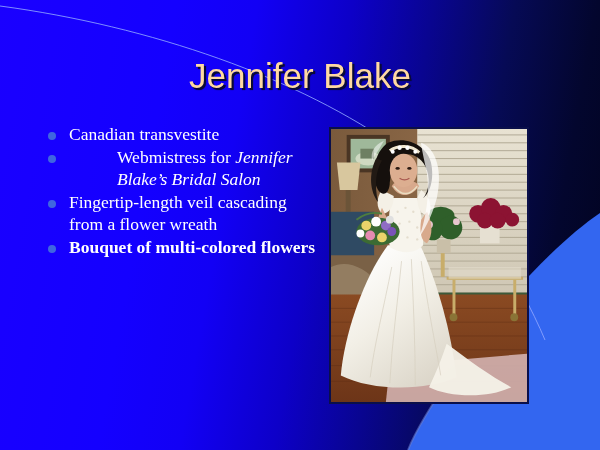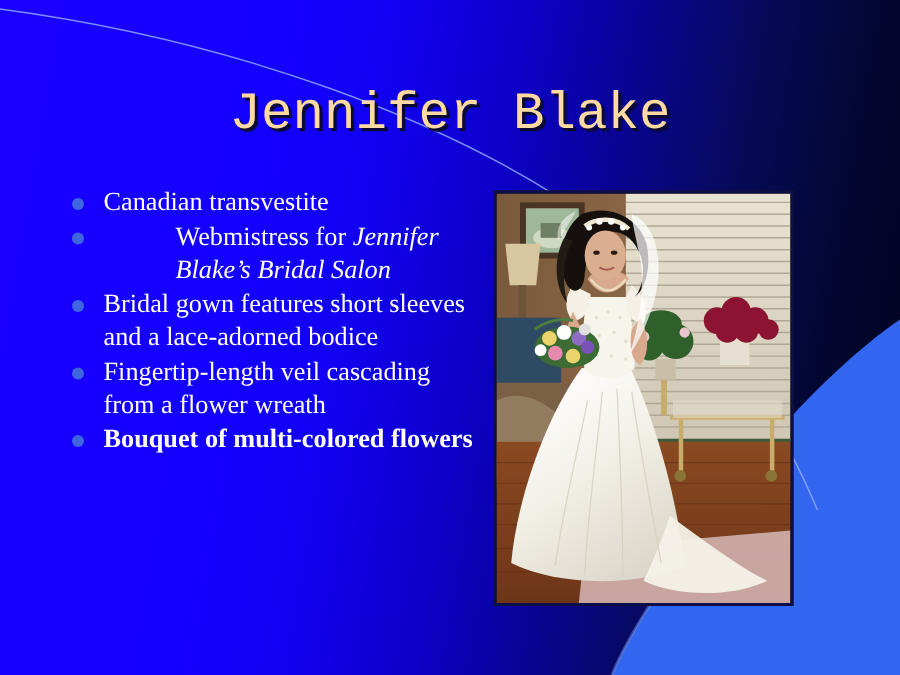--- a/index.html
+++ b/index.html
@@ -40,21 +40,21 @@
     width: 600px; height: 450px;
     pointer-events: none;
   }
 
   #title {
     position: absolute;
     left: 0;
     top: 56px;
     width: 600px;
     text-align: center;
-    font-family: Liberation Mono, monospace;
+    font-family: Liberation Sans, sans-serif;
     font-size: 35px;
     font-weight: normal;
     letter-spacing: 0px;
     color: #ffd9a2;
     text-shadow: 2px 2px 0 #0a0a35, 2px 2px 1px #0a0a35;
     white-space: nowrap;
   }
 
   #bullets {
     position: absolute;
@@ -127,24 +127,20 @@
     <div class="bullet-row">
       <span class="bullet-dot" style="background: rgb(63, 102, 224);"></span>
       <span class="bullet-text" style="color: rgb(255, 255, 255);"><span>Canadian transvestite</span></span>
     </div>
 
     <div class="bullet-row">
       <span class="bullet-dot" style="background: rgb(63, 102, 224);"></span>
       <span class="bullet-text" style="color: rgb(255, 255, 255); margin-left: 48px;"><span>Webmistress for </span><span class="it">Jennifer Blake’s Bridal Salon</span></span>
     </div>
 
-    <div class="bullet-row">
-      <span class="bullet-dot" style="background: rgb(63, 102, 224);"></span>
-      <span class="bullet-text" style="color: rgb(255, 255, 255);"><span>Bridal gown features short sleeves and a lace-adorned bodice</span></span>
-    </div>
 
     <div class="bullet-row">
       <span class="bullet-dot" style="background: rgb(63, 102, 224);"></span>
       <span class="bullet-text" style="color: rgb(255, 255, 255);"><span>Fingertip-length veil cascading from a flower wreath</span></span>
     </div>
 
     <div class="bullet-row">
       <span class="bullet-dot" style="background: rgb(63, 102, 224);"></span>
       <span class="bullet-text" style="color: rgb(255, 255, 255); font-weight: bold;"><span>Bouquet of multi-colored flowers</span></span>
     </div>

